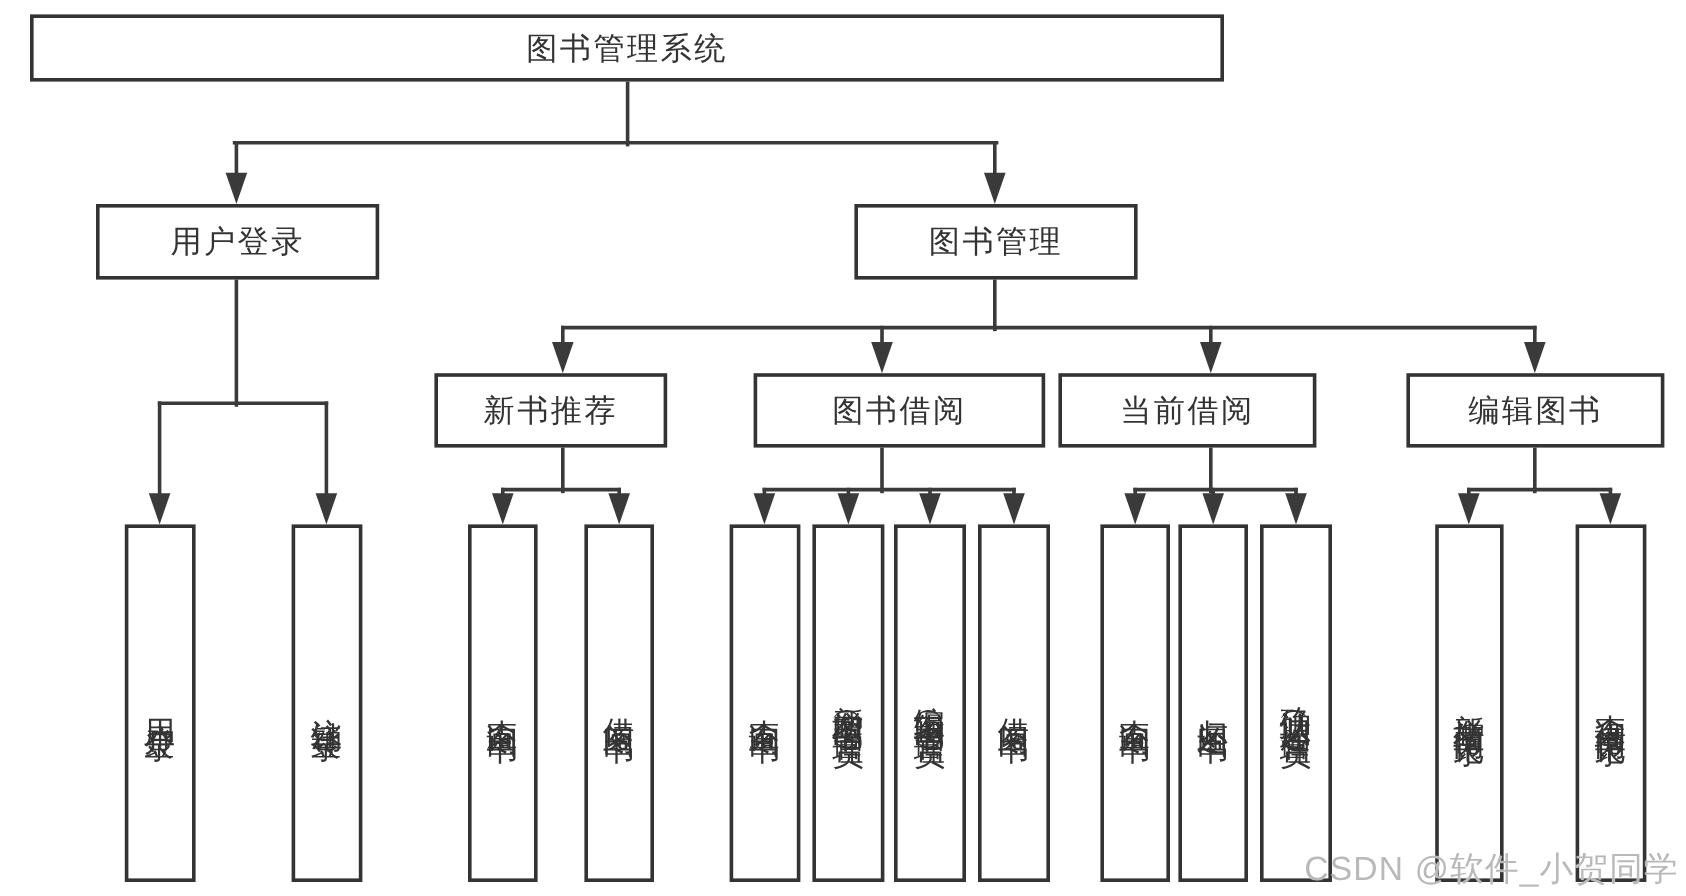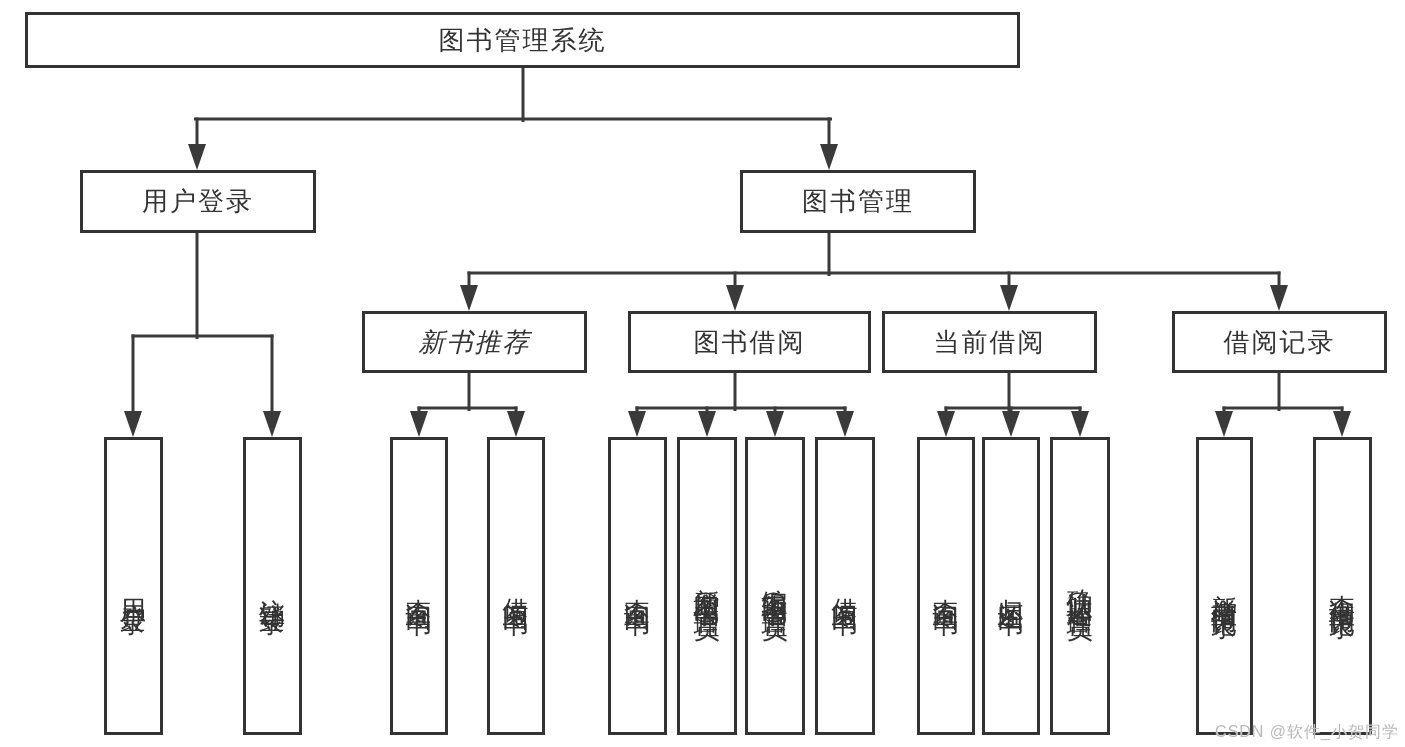--- a/index.html
+++ b/index.html
@@ -47,21 +47,21 @@
     writing-mode: vertical-rl;
     text-orientation: mixed;
     letter-spacing: 4px;
     line-height: 1;
     white-space: normal;
   }
   .watermark {
     position: absolute;
     right: 6px;
     bottom: 4px;
-    font-size: 16px;
+    font-size: 28px;
     letter-spacing: 1px;
     color: #b9b9b9;
     text-shadow: 0 0 1px #ffffff;
   }
 </style>
 </head>
 <body>
 
 <div id="stage">
 
@@ -141,35 +141,35 @@
     </g>
   </svg>
 
   <div class="node" style="left:25px; top:12px; width:995px; height:56px;">
     <span>图书管理系统</span>
   </div>
 
   <div class="node" style="left:80px; top:170px; width:236px; height:63px;">
     <span>用户登录</span>
   </div>
-  <div class="node" style="left:712px; top:170px; width:236px; height:63px;margin-left:28px;">
+  <div class="node" style="left:712px; top:170px; width:236px; height:63px;">
     <span>图书管理</span>
   </div>
 
-  <div class="node" style="left:362px; top:311px; width:225px; height:62px;font-style:italic;">
+  <div class="node" style="left:362px; top:311px; width:194px; height:62px;">
     <span>新书推荐</span>
   </div>
   <div class="node" style="left:628px; top:311px; width:243px; height:62px;">
     <span>图书借阅</span>
   </div>
   <div class="node" style="left:882px; top:311px; width:215px; height:62px;">
     <span>当前借阅</span>
   </div>
   <div class="node" style="left:1172px; top:311px; width:215px; height:62px;">
-    <span>借阅记录</span>
+    <span>编辑图书</span>
   </div>
 
   <div class="node leaf" style="left:104px; top:437px; width:59px; height:298px;">
     <span>用户登录</span>
   </div>
   <div class="node leaf" style="left:243px; top:437px; width:59px; height:298px;">
     <span>注销登录</span>
   </div>
 
   <div class="node leaf" style="left:390px; top:437px; width:58px; height:298px;">

